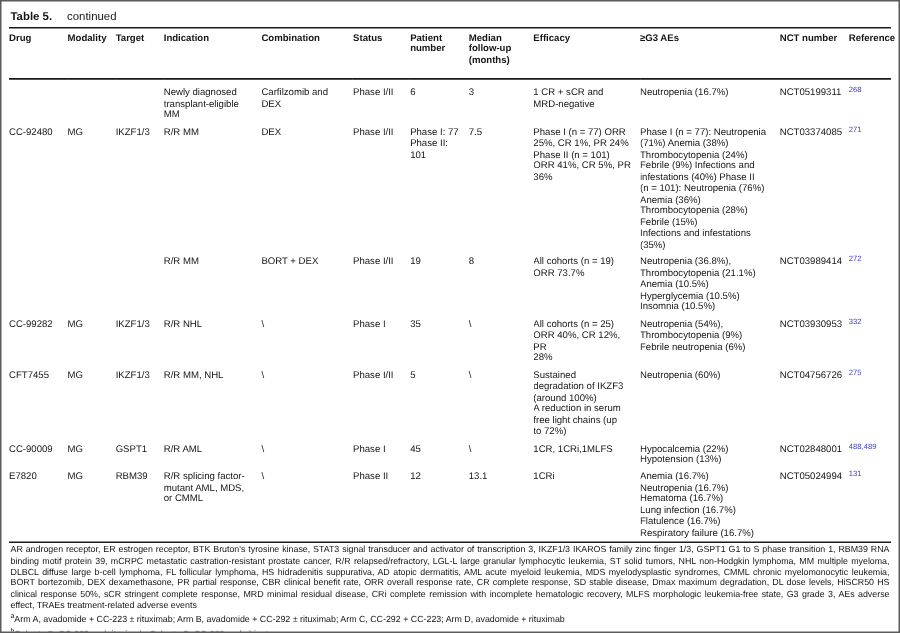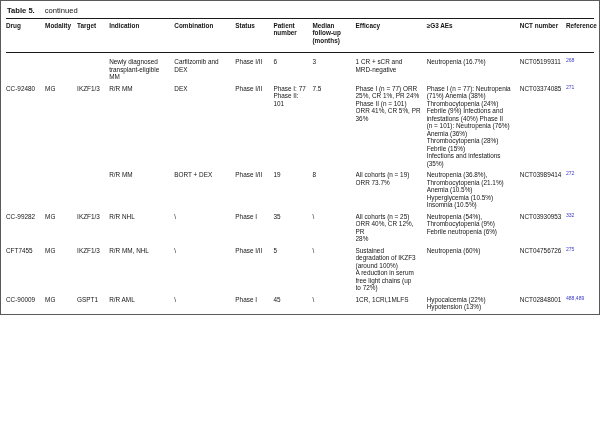--- a/index.html
+++ b/index.html
@@ -1,17 +1,17 @@
 <!DOCTYPE html>
 <html><head>
 <meta charset="utf-8">
 <style>
   html, body { margin: 0; padding: 0; background: #fff; }
   .frame {
-    width: 600px; height: 315px; box-sizing: border-box;
+    width: 600px; height: 422px; box-sizing: border-box;
     border: 1px solid #5a5a5a; background: #fff;
     padding: 3px 5px 2px 5px; overflow: hidden;
     font-family: "Liberation Sans", sans-serif; color: #151515;
   }
   .title-row { font-size: 7.6px; padding: 2px 0 3px 1px; }
   .title-bold { font-weight: bold; }
   .title-cont { margin-left: 10px; }
   .rule { border-top: 1.3px solid #1a1a1a; height: 0; }
   table.trials {
     width: 100%; border-collapse: collapse; table-layout: fixed;

